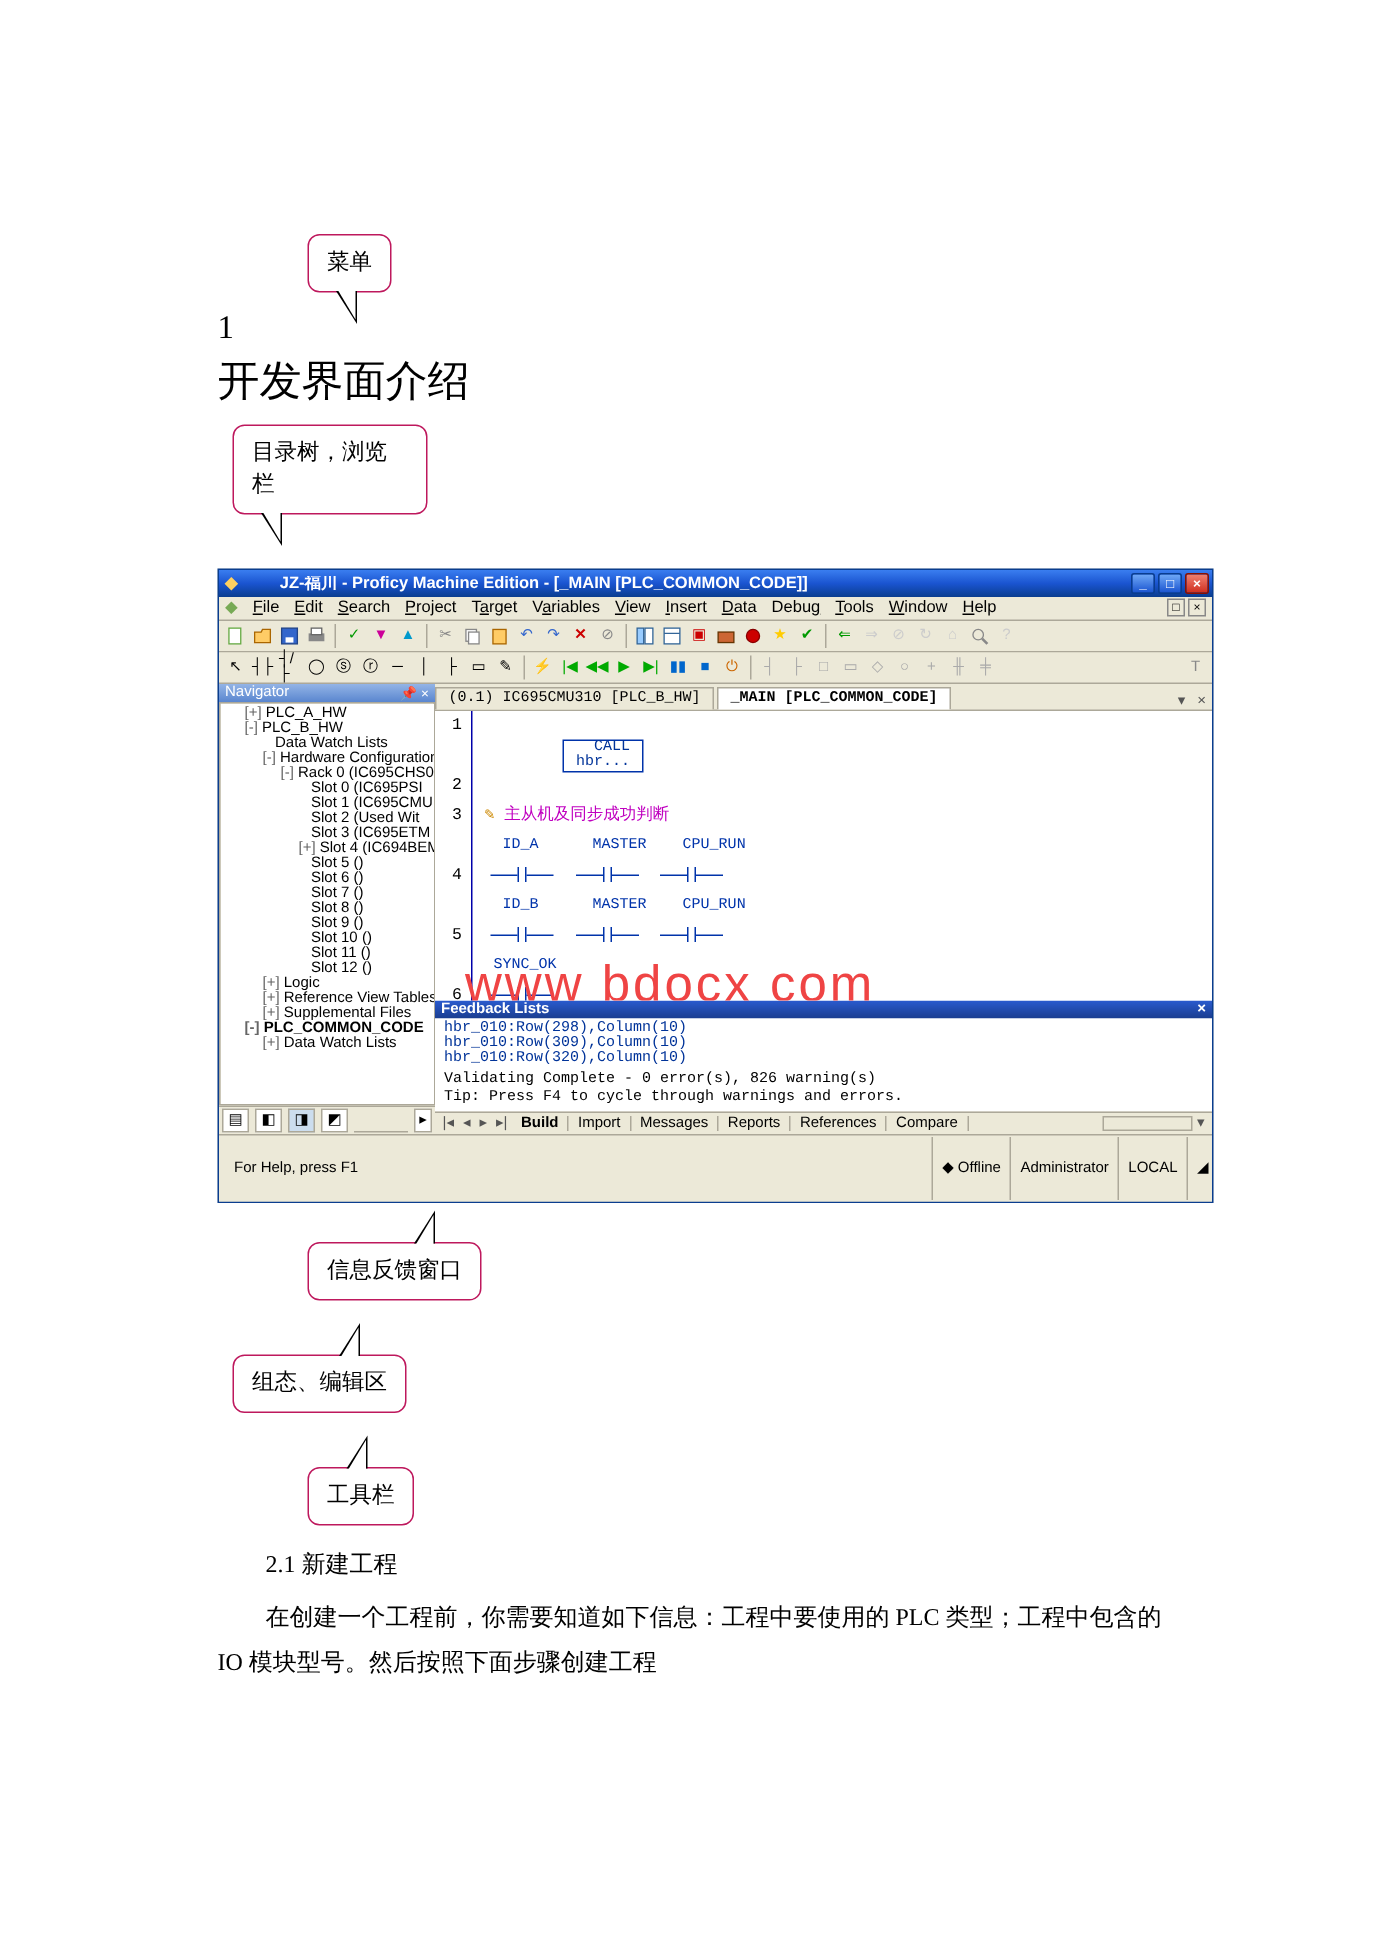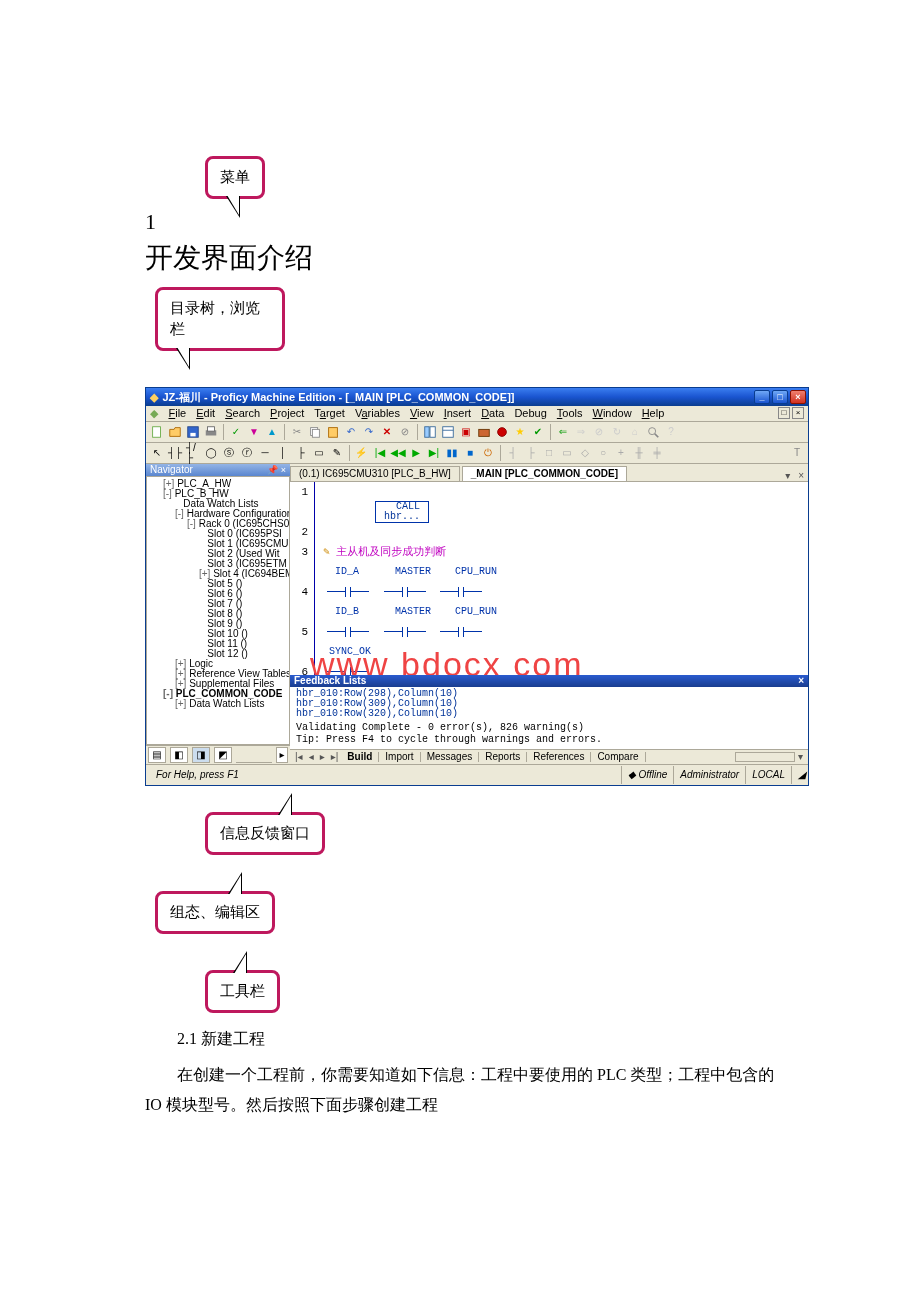--- a/index.html
+++ b/index.html
@@ -7,21 +7,21 @@
     font-family: "SimSun", "宋体", serif;
     background: #fff;
     width: 920px;
     font-size: 15px;
     color: #000;
   }
   .page { padding: 150px 145px 40px 145px; }
 
   
   .callout {
-    border: 3px solid #be185d;
+    border: 1px solid #be185d;
     border-radius: 8px;
     padding: 8px 12px;
     display: inline-block;
     position: relative;
     font-size: 15px;
     line-height: 1.4;
     background: #fff;
   }
   .callout.tail-bl::after,
   .callout.tail-bl::before {
@@ -69,21 +69,21 @@
     line-height: 1;
   }
   .titlebar {
     background: linear-gradient(to bottom, #3a7ef0 0%, #1a54d0 50%, #0a3d8f 100%);
     color: #fff;
     height: 18px;
     display: flex; align-items: center;
     padding: 0 2px 0 4px;
     font-weight: bold;
   }
-  .titlebar .title-text { flex: 1; white-space: nowrap; overflow: hidden; }
+  .titlebar .title-text { flex: 1; white-space: nowrap; overflow: hidden; margin-left: 24px; }
   .win-btns { display: flex; gap: 2px; }
   .win-btn {
     width: 16px; height: 14px;
     background: linear-gradient(to bottom,#f0b070,#e06020);
     border: 1px solid #9a3c00;
     border-radius: 2px;
     color: #fff;
     display:flex; align-items:center; justify-content:center;
     font-size: 9px; font-weight: bold;
   }
@@ -150,20 +150,21 @@
   
   .editor-area { flex:1; display:flex; flex-direction:column; }
   .ed-tabs {
     display:flex; background:#ece9d8; border-bottom:1px solid #aca899;
     font-size:10px; align-items:flex-end; height:18px;
   }
   .ed-tab {
     padding:2px 8px; border:1px solid #aca899; border-bottom:none;
     background:#ece9d8; margin-right:2px;
     color:#000;
+    font-family:Liberation Mono, monospace;
   }
   .ed-tab.active { background:#fff; font-weight:bold;}
   .ed-tabs .spacer { flex:1; }
   .ed-tabs .tabctrl { padding:0 4px; color:#555;}
 
   .lad-canvas {
     flex:1; background:#fff; overflow:hidden; position:relative;
     font-family: "Courier New", monospace; font-size:11px; color:#003399;
   }
   .lad-row { display:flex; align-items:center; height:20px; }
@@ -207,21 +208,21 @@
   .fb-tabs .nav { padding:0 3px; color:#555;}
   .fb-tabs .tab { padding:0 6px; border-right:1px solid #aca899;}
   .fb-tabs .tab.active { font-weight:bold;}
   .fb-tabs .spacer{flex:1;}
   .fb-tabs .hs { width:60px; height:10px; border:1px solid #aca899; background:#ece9d8;}
 
   .statusbar {
     display:flex; background:#ece9d8; border-top:1px solid #aca899;
     font-size:10px; padding:1px 4px; align-items:center;
   }
-  .statusbar .cell { padding:4px 6px; border-left:1px solid #aca899;font-style:italic;}
+  .statusbar .cell { padding:16px 6px; border-left:1px solid #aca899;}
   .statusbar .cell:first-child{border:none; flex:1;}
 
   
   .body-text p {
     font-size: 16px; line-height: 1.9; text-indent: 2em; margin: 10px 0;
     font-family: "SimSun","宋体",serif;
   }
   .body-text h3 { font-size:16px; font-weight:normal; margin:16px 0 4px 0; text-indent:2em;}
 </style>
 </head>

